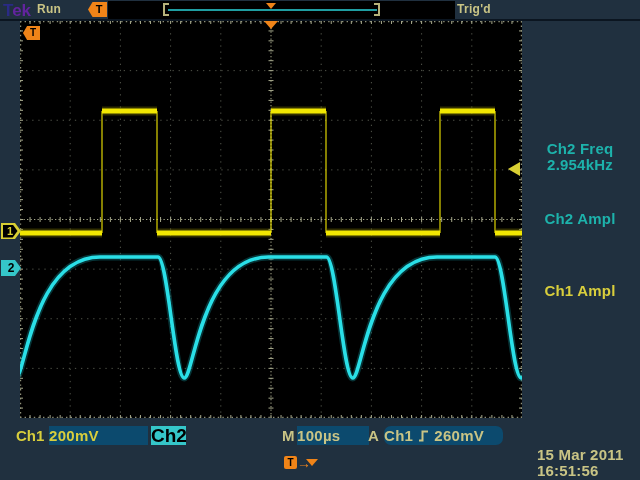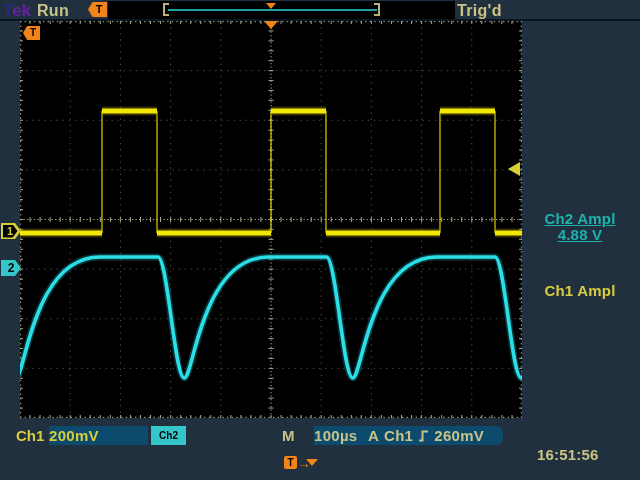--- a/index.html
+++ b/index.html
@@ -10,21 +10,21 @@
     font-family:"Liberation Sans", sans-serif; font-weight:bold;
     -webkit-font-smoothing:none;
   }
   .abs { position:absolute; }
   
   #topbar { position:absolute; left:0; top:0; width:640px; height:27px; }
   #topbar-sep { position:absolute; left:0; top:19px; width:640px; height:2px; background:#0b1520; }
   .tek-t { color:#2a2a86; font-size:17px; }
   .tek-ek { color:#62249e; font-size:17px; }
   .olive { color:#c9c485; }
-  .top-text { font-size:16px; letter-spacing:.3px; }
+  .top-text { font-size:12px; letter-spacing:.3px; }
   .t-flag-box {
     background:#f08418; color:#000; font-size:11px; line-height:15px;
     text-align:center; clip-path:polygon(24% 0,100% 0,100% 100%,24% 100%,0 50%);
     padding-left:3px;
   }
   #trig-bar { position:absolute; left:108px; top:1px; width:347px; height:18px; background:#000; }
   .bracket { position:absolute; top:2px; width:6px; height:13px; border:2px solid #b7b37b; }
   .bracket.l { border-right:none; }
   .bracket.r { border-left:none; }
   #trig-bar-line { position:absolute; left:60px; top:8px; width:209px; height:2px; background:#1f9ea3; }
@@ -46,21 +46,21 @@
   
   .readout { position:absolute; left:524px; width:112px; text-align:center;
      font-size:15px; line-height:16px; letter-spacing:.2px; }
   .teal-text { color:#1db2ab; }
   .yellow-text { color:#d8ce3c; }
   
   .sbox { position:absolute; top:426px; height:19px; background:#0c4a6e;
      font-size:15px; line-height:19px; text-align:left; letter-spacing:.3px; }
   .slabel { position:absolute; top:427px; font-size:15px; line-height:18px; }
   #ch2-chip { position:absolute; left:151px; top:426px; width:35px; height:19px;
-     background:#35c6c9; color:#000; font-size:10px; line-height:19px; text-align:center; }
+     background:#35c6c9; color:#000; font-size:19px; line-height:19px; text-align:center; }
   .edge-icon { display:inline-block; vertical-align:-2px; margin:0 5px; }
   
   #t-chip { position:absolute; left:284px; top:456px; width:13px; height:13px;
      background:#f08418; border-radius:2px; color:#000; font-size:10px;
      line-height:13px; text-align:center; }
   .orange-text { color:#f0851d; }
   #time-box { position:absolute; left:318px; top:453px; width:110px; height:21px;
      background:#000; color:#f0851d; font-size:15px; line-height:21px;
      text-align:center; letter-spacing:.5px; }
   #datetime { position:absolute; left:537px; top:447px; font-size:15px; line-height:16px; letter-spacing:.2px; }
@@ -396,41 +396,43 @@
   <div class="abs t-flag-box" style="left:23px; top:26px; width:17px; height:14px; font-size:10px; line-height:14px;">T</div>
   <div class="abs tri-down big" style="left:264px; top:21px;"></div>
 
   <div class="abs ch-marker pent marker1-outer" style="left:1px; top:223px;">
     <div class="marker1-inner">1</div>
   </div>
   <div class="abs ch-marker pent marker2" style="left:1px; top:260px;">2</div>
   <div class="abs trig-level-arrow" style="left:508px; top:162px;"></div>
 
   <div class="readout teal-text" style="top:141px;">
-  </div>
-  <div class="readout teal-text" style="top:211px;text-decoration:underline;">
+    <div>Ch2 Freq</div>
+    <div>2.954kHz</div>
+  </div>
+  <div class="readout teal-text" style="top:211px;">
     <div>Ch2 Ampl</div>
-    <div>4.88 V</div>
   </div>
   <div class="readout yellow-text" style="top:283px;">
     <div>Ch1 Ampl</div>
   </div>
 
   <span class="slabel yellow-text" style="left:16px;">Ch1</span>
   <div class="sbox yellow-text" style="left:49px; width:99px;">200mV</div>
   <div id="ch2-chip">Ch2</div>
   <span class="slabel olive" style="left:282px;">M</span>
-  <div class="sbox olive" style="left:314px; width:84px;">100µs</div>
+  <div class="sbox olive" style="left:297px; width:72px;">100µs</div>
   <span class="slabel olive" style="left:368px;">A</span>
   <div class="sbox olive" style="left:384px; width:119px;border-radius:7px;">
     <span>Ch1</span><svg class="edge-icon" width="11" height="14" viewBox="0 0 11 14">
         <polyline points="1,11.5 4.5,11.5 4.5,2.5 10,2.5" fill="none" stroke="#c9c485" stroke-width="2"></polyline>
       </svg><span>260mV</span>
   </div>
 
   <div id="t-chip">T</div>
   <span class="abs orange-text" style="left:297px; top:455px; font-size:14px;">→</span>
   <div class="abs tri-down" style="left:306px; top:459px;"></div>
   <div id="datetime" class="olive">
+    <div>15 Mar 2011</div>
     <div>16:51:56</div>
   </div>
 
 </div>
 
 </body></html>

